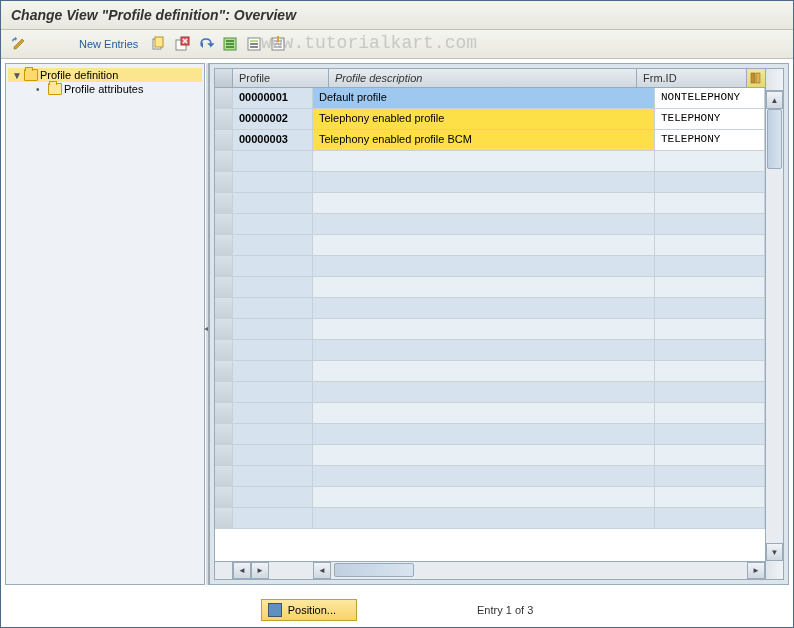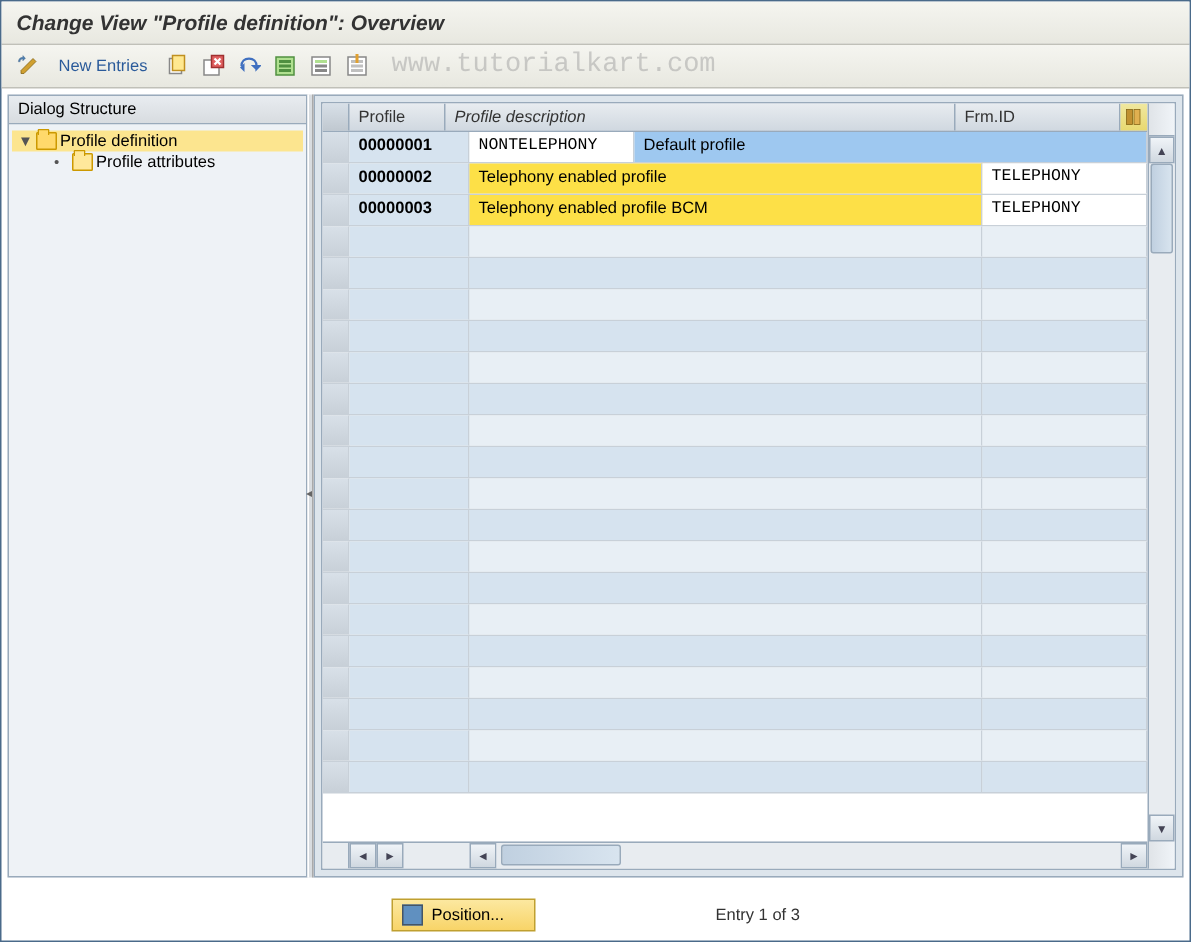--- a/index.html
+++ b/index.html
@@ -1,20 +1,20 @@
 <!DOCTYPE html>
 <html><head>
   <meta charset="utf-8">
   <style>
     * { box-sizing: border-box; margin: 0; padding: 0; font-family: Arial, sans-serif; }
     body { background: #fff; width: 794px; height: 628px; border: 1px solid #4a6a8a; overflow: hidden; position: relative; }
     .title-bar { background: linear-gradient(#f5f5f0, #e8e8e0); padding: 6px 10px; font-weight: bold; font-style: italic; font-size: 14px; color: #333; border-bottom: 1px solid #c0c0b8; }
     .toolbar { background: linear-gradient(#f5f5f0, #e8e8e0); padding: 4px 8px; border-bottom: 1px solid #c0c0b8; display: flex; align-items: center; gap: 4px; position: relative; }
     .toolbar-btn { display: inline-flex; align-items: center; justify-content: center; width: 20px; height: 20px; cursor: pointer; }
-    .toolbar-text-btn { font-size: 11px; color: #2a5a9a; cursor: pointer; padding: 2px 6px; }
+    .toolbar-text-btn { font-size: 11px; color: #2a5a9a; cursor: pointer; padding: 2px 6px; margin-left: 40px; }
     .watermark { position: absolute; left: 260px; top: 3px; font-size: 18px; color: rgba(160,160,160,0.5); font-family: Liberation Mono, monospace; pointer-events: none; }
     .main-area { display: flex; height: 530px; padding: 4px; gap: 0; }
     .tree-panel { width: 200px; border: 1px solid #9ab; background: #eef2f6; display: flex; flex-direction: column; position: relative; }
     .tree-header { background: linear-gradient(#e8ecf0, #d8dce0); font-size: 11px; padding: 3px 6px; border-bottom: 1px solid #9ab; }
     .tree-body { flex: 1; background: #eef2f6; padding: 4px 2px; }
     .tree-item { display: flex; align-items: center; font-size: 11px; padding: 1px 0; cursor: pointer; }
     .tree-item.level-0 { padding-left: 4px; }
     .tree-item.level-1 { padding-left: 28px; }
     .tree-item.selected { background: #fce58f; }
     .tree-arrow { width: 12px; font-size: 10px; color: #555; }
@@ -24,21 +24,21 @@
     .folder-closed { background: #ffe89b; border: 1px solid #cc9900; border-radius: 1px; position: relative; }
     .folder-closed::before { content: ''; position: absolute; top: -3px; left: 0; width: 6px; height: 3px; background: #ffe89b; border: 1px solid #cc9900; border-bottom: none; border-radius: 1px 1px 0 0; }
     .splitter { width: 4px; background: #d8dce0; cursor: col-resize; border-left: 1px solid #fff; border-right: 1px solid #aaa; position: relative; }
     .splitter::after { content: '◂'; position: absolute; top: 50%; left: -2px; font-size: 8px; color: #666; }
     .table-panel { flex: 1; border: 1px solid #9ab; background: #dde5ec; display: flex; flex-direction: column; padding: 4px; }
     .table-container { flex: 1; display: flex; background: #fff; border: 1px solid #9ab; }
     .table-main { flex: 1; display: flex; flex-direction: column; overflow: hidden; }
     .table-header { display: flex; background: linear-gradient(#e8ecf0, #d0d8e0); border-bottom: 1px solid #9ab; }
     .th { font-size: 11px; padding: 3px 6px; border-right: 1px solid #9ab; color: #333; }
     .th-sel { width: 18px; background: linear-gradient(#d8e0e8, #c0c8d0); }
-    .th-profile { width: 64px; }
+    .th-profile { width: 96px; }
     .th-desc { flex: 1; font-style: italic; }
     .th-frmid { width: 110px; }
     .th-end { width: 18px; background: linear-gradient(#f0e8a0, #e8d870); cursor: pointer; display: flex; align-items: center; justify-content: center; }
     .table-rows { flex: 1; overflow: hidden; }
     .tr { display: flex; height: 21px; border-bottom: 1px solid #c8d0d8; }
     .td { font-size: 11px; padding: 3px 6px; border-right: 1px solid #c8d0d8; overflow: hidden; white-space: nowrap; }
     .td-sel { width: 18px; background: linear-gradient(#d8e0e8, #c8d0d8); cursor: pointer; }
     .td-profile { width: 80px; background: #d6e3ef; font-weight: bold; }
     .td-desc { flex: 1; background: #fde047; }
     .td-frmid { width: 110px; background: #fff; font-family: 'Courier New', monospace; font-size: 11px; }
@@ -118,21 +118,20 @@
         <rect x="4" y="7" width="8" height="2" fill="#c0c0c0"></rect>
         <rect x="4" y="10" width="8" height="2" fill="#c0c0c0"></rect>
         <path d="M8 0 L8 6" stroke="#e0a030" stroke-width="2"></path>
       </svg>
   </span>
   <span class="watermark">www.tutorialkart.com</span>
 </div>
 
 <div class="main-area">
   <div class="tree-panel">
-    <div class="tree-header">Dialog Structure</div>
     <div class="tree-body">
       <div class="tree-item level-0 selected">
         <span class="tree-arrow">▼</span>
         <span class="tree-icon folder-open"></span>
         <span>Profile definition</span>
       </div>
       <div class="tree-item level-1">
         <span class="tree-arrow">•</span>
         <span class="tree-icon folder-closed"></span>
         <span>Profile attributes</span>
@@ -154,22 +153,22 @@
             <svg width="12" height="12" viewBox="0 0 12 12">
                 <rect x="1" y="1" width="4" height="10" fill="#c09030" stroke="#806010" stroke-width="0.5"></rect>
                 <rect x="6" y="1" width="4" height="10" fill="#e0b050" stroke="#806010" stroke-width="0.5"></rect>
               </svg>
           </div>
         </div>
         <div class="table-rows" id="table-rows">
             <div class="tr">
     <div class="td td-sel"></div>
     <div class="td td-profile">00000001</div>
+    <div class="td td-desc selected">Default profile</div>
     <div class="td td-frmid">NONTELEPHONY</div>
-    <div class="td td-desc selected">Default profile</div>
   </div>
             <div class="tr">
     <div class="td td-sel"></div>
     <div class="td td-profile">00000002</div>
     <div class="td td-desc ">Telephony enabled profile</div>
     <div class="td td-frmid">TELEPHONY</div>
   </div>
             <div class="tr">
     <div class="td td-sel"></div>
     <div class="td td-profile">00000003</div>

